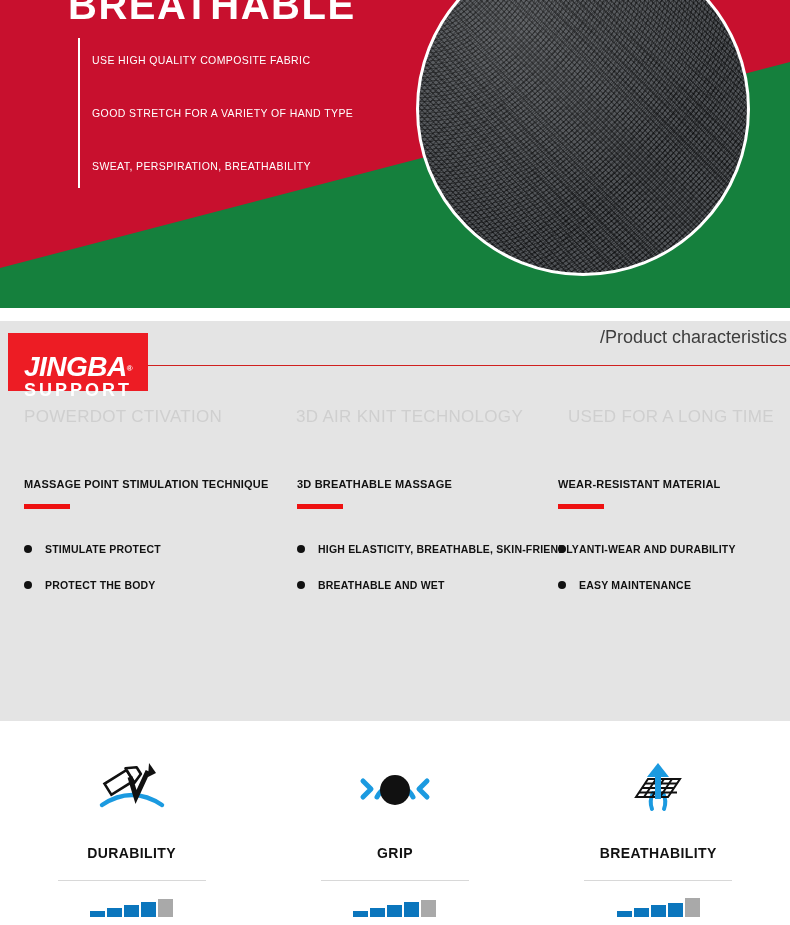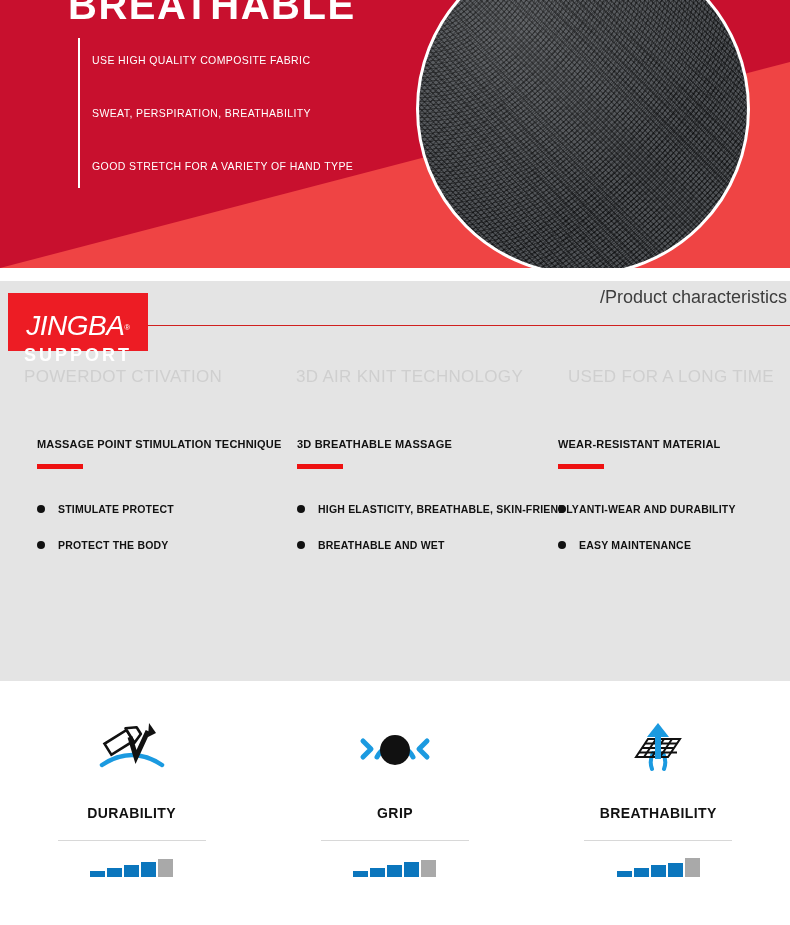--- a/index.html
+++ b/index.html
@@ -7,22 +7,22 @@
   body {
     font-family:"Liberation Sans", sans-serif;
     background:#ffffff;
     overflow:hidden;
   }
 
   
   .hero {
     position:relative;
     width:790px;
-    height:268px;
-    background:#ef4444;
+    height:308px;
+    background:#15803d;
     overflow:hidden;
   }
   
   .hero-red {
     position:absolute;
     left:0; top:0;
     width:790px; height:268px;
     background:#C8102E;
     clip-path:polygon(0 0, 790px 0, 790px 62px, 0 268px);
   }
@@ -85,24 +85,24 @@
   .logo {
     position:absolute;
     left:8px; top:12px;
     width:140px; height:58px;
     background:#ED1C24;
     color:#ffffff;
     text-align:center;
   }
   .logo-main {
     font-size:28px;
-    font-weight:normal;
+    font-weight:bold;
     letter-spacing:-0.5px;
-    line-height:44px;
-    padding-top:11px;
+    line-height:33px;
+    padding-top:17px;
     font-style:italic;
     position:relative;
     display:inline-block;
   }
   .logo-reg {
     font-size:8px;
     font-style:normal;
     vertical-align:top;
     position:relative;
     top:2px;
@@ -135,21 +135,21 @@
     letter-spacing:0.3px;
     white-space:nowrap;
     top:8px;
   }
   .ghost.c0 { left:24px; }
   .ghost.c1 { left:296px; }
   .ghost.c2 { left:568px; }
 
   .cols { position:relative; height:180px; margin-top:33px; }
   .col { position:absolute; top:0; }
-  .col.c0 { left:37px; width:270px; }
+  .col.c0 { left:24px; width:270px; }
   .col.c1 { left:297px; width:270px; }
   .col.c2 { left:558px; width:240px; }
   .col-head {
     font-size:11px;
     font-weight:bold;
     color:#111111;
     letter-spacing:0.2px;
     white-space:nowrap;
   }
   .col-bar {
@@ -221,22 +221,22 @@
 <div class="hero">
   <div class="hero-red"></div>
 
   <div class="swatch"></div>
 
   <div class="hero-title">BREATHABLE</div>
   <div class="hero-rule"></div>
 
   <div class="hero-list">
     <div class="hero-list-item">USE HIGH QUALITY COMPOSITE FABRIC</div>
+    <div class="hero-list-item">GOOD STRETCH FOR A VARIETY OF HAND TYPE</div>
     <div class="hero-list-item">SWEAT, PERSPIRATION, BREATHABILITY</div>
-    <div class="hero-list-item">GOOD STRETCH FOR A VARIETY OF HAND TYPE</div>
   </div>
 </div>
 
 <div class="gap-white"></div>
 
 <div class="characteristics">
 
   <div class="char-head">
     <div class="logo">
       <div class="logo-main"><span>JINGBA</span><span class="logo-reg">®</span></div>

